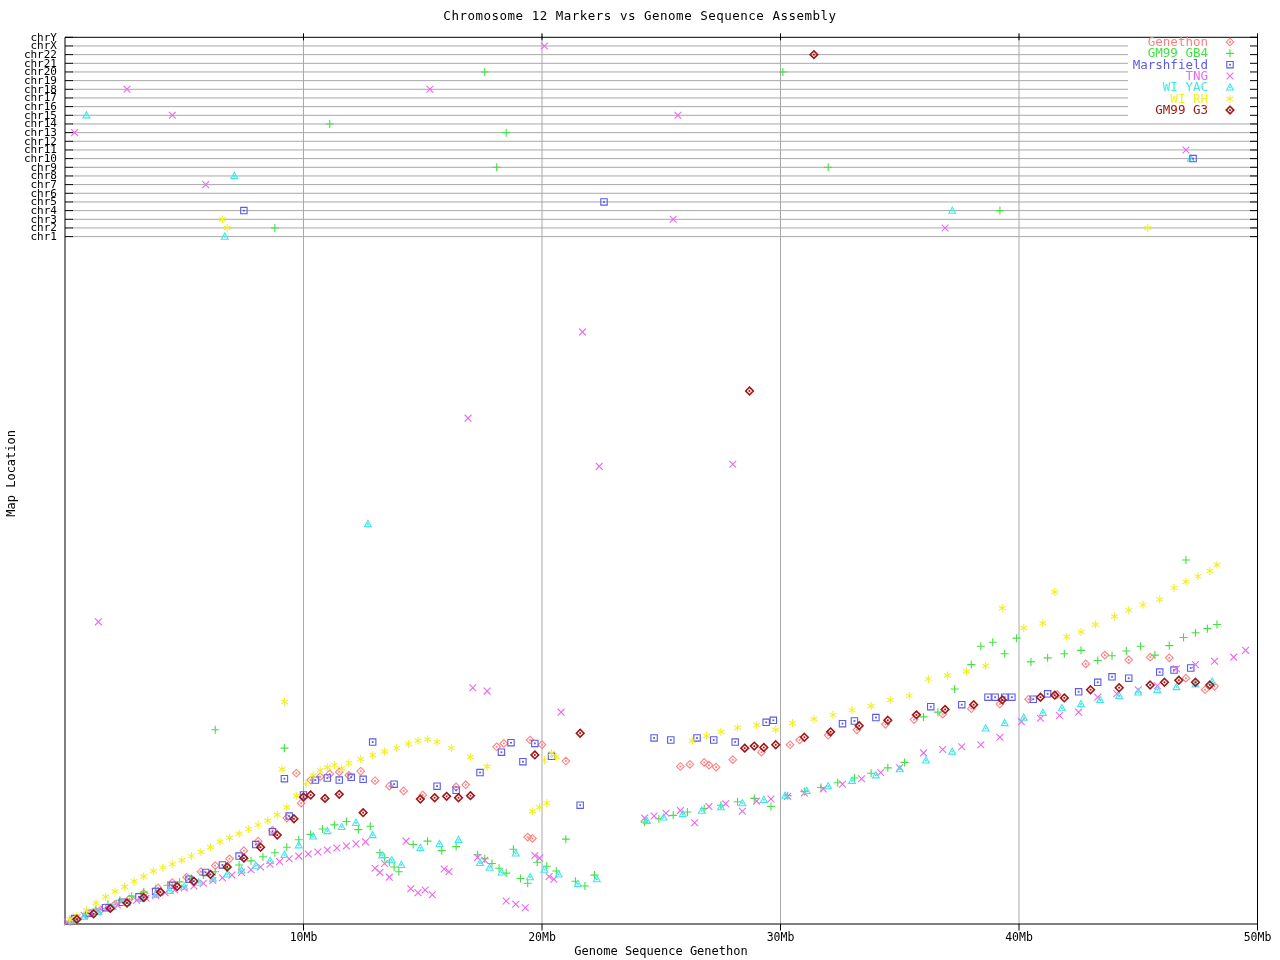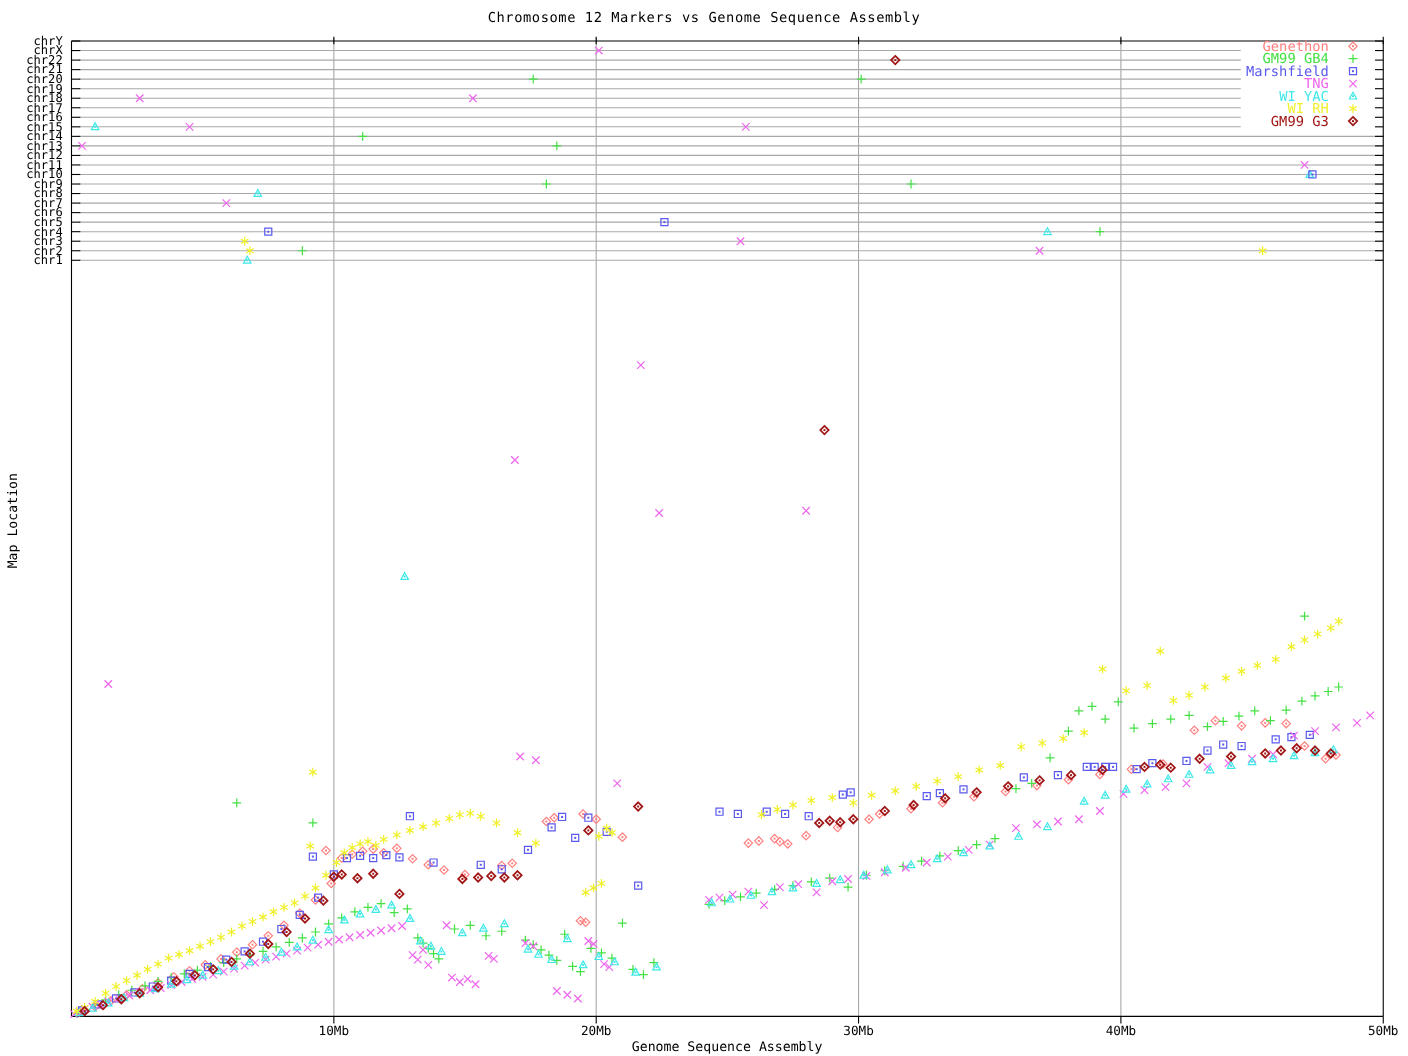--- a/index.html
+++ b/index.html
@@ -12,21 +12,21 @@
   .ylabel{position:absolute;left:4px;top:430px;writing-mode:vertical-rl;
           transform:rotate(180deg);font-size:12px;color:#000;white-space:nowrap;}
   svg text{font-family:"DejaVu Sans Mono", monospace;}
 </style>
 </head>
 <body>
 
 <div class="stage">
   <div class="title">Chromosome 12 Markers vs Genome Sequence Assembly</div>
   <div class="ylabel">Map Location</div>
-  <div class="xlabel">Genome Sequence Assembly</div>
+  <div class="xlabel">Genome Sequence Genethon</div>
   <svg id="plot" width="1280" height="960">
       <line x1="303.5" y1="34.3" x2="303.5" y2="924" stroke="#a8a8a8" stroke-width="1"></line>
       <line x1="303.5" y1="33.3" x2="303.5" y2="40.3" stroke="#000000" stroke-width="1"></line>
       <line x1="542" y1="34.3" x2="542" y2="924" stroke="#a8a8a8" stroke-width="1"></line>
       <line x1="542" y1="33.3" x2="542" y2="40.3" stroke="#000000" stroke-width="1"></line>
       <line x1="780.5" y1="34.3" x2="780.5" y2="924" stroke="#a8a8a8" stroke-width="1"></line>
       <line x1="780.5" y1="33.3" x2="780.5" y2="40.3" stroke="#000000" stroke-width="1"></line>
       <line x1="1019" y1="34.3" x2="1019" y2="924" stroke="#a8a8a8" stroke-width="1"></line>
       <line x1="1019" y1="33.3" x2="1019" y2="40.3" stroke="#000000" stroke-width="1"></line>
       <line x1="1257.5" y1="33.3" x2="1257.5" y2="40.3" stroke="#000000" stroke-width="1"></line>

